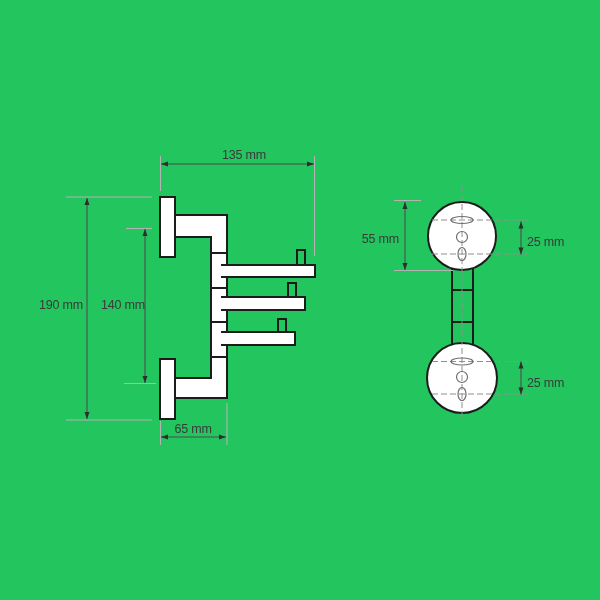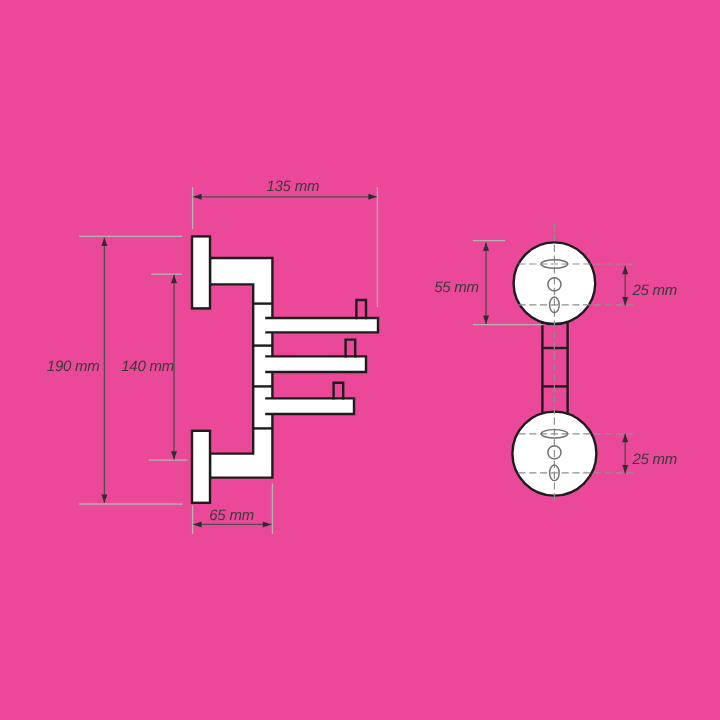--- a/index.html
+++ b/index.html
@@ -1,22 +1,21 @@
 <!DOCTYPE html>
 <html><head>
 <meta charset="utf-8">
 <style>
   html, body { margin: 0; padding: 0; background: #ffffff; }
   .canvas {
     position: relative;
     width: 600px;
     height: 600px;
-    background: #ec4899;
+    background: #22c55e;
     overflow: hidden;
-    font-style: italic;
   }
   svg { display: block; }
   text {
     font-family: "Liberation Sans", sans-serif;
     font-size: 12.5px;
     fill: #3a3a3a;
     letter-spacing: -0.2px;
   }
   .outline { fill: #ffffff; stroke: #1c1c1c; stroke-width: 2; }
   .outline-open { fill: #ffffff; stroke: #1c1c1c; stroke-width: 2; }

